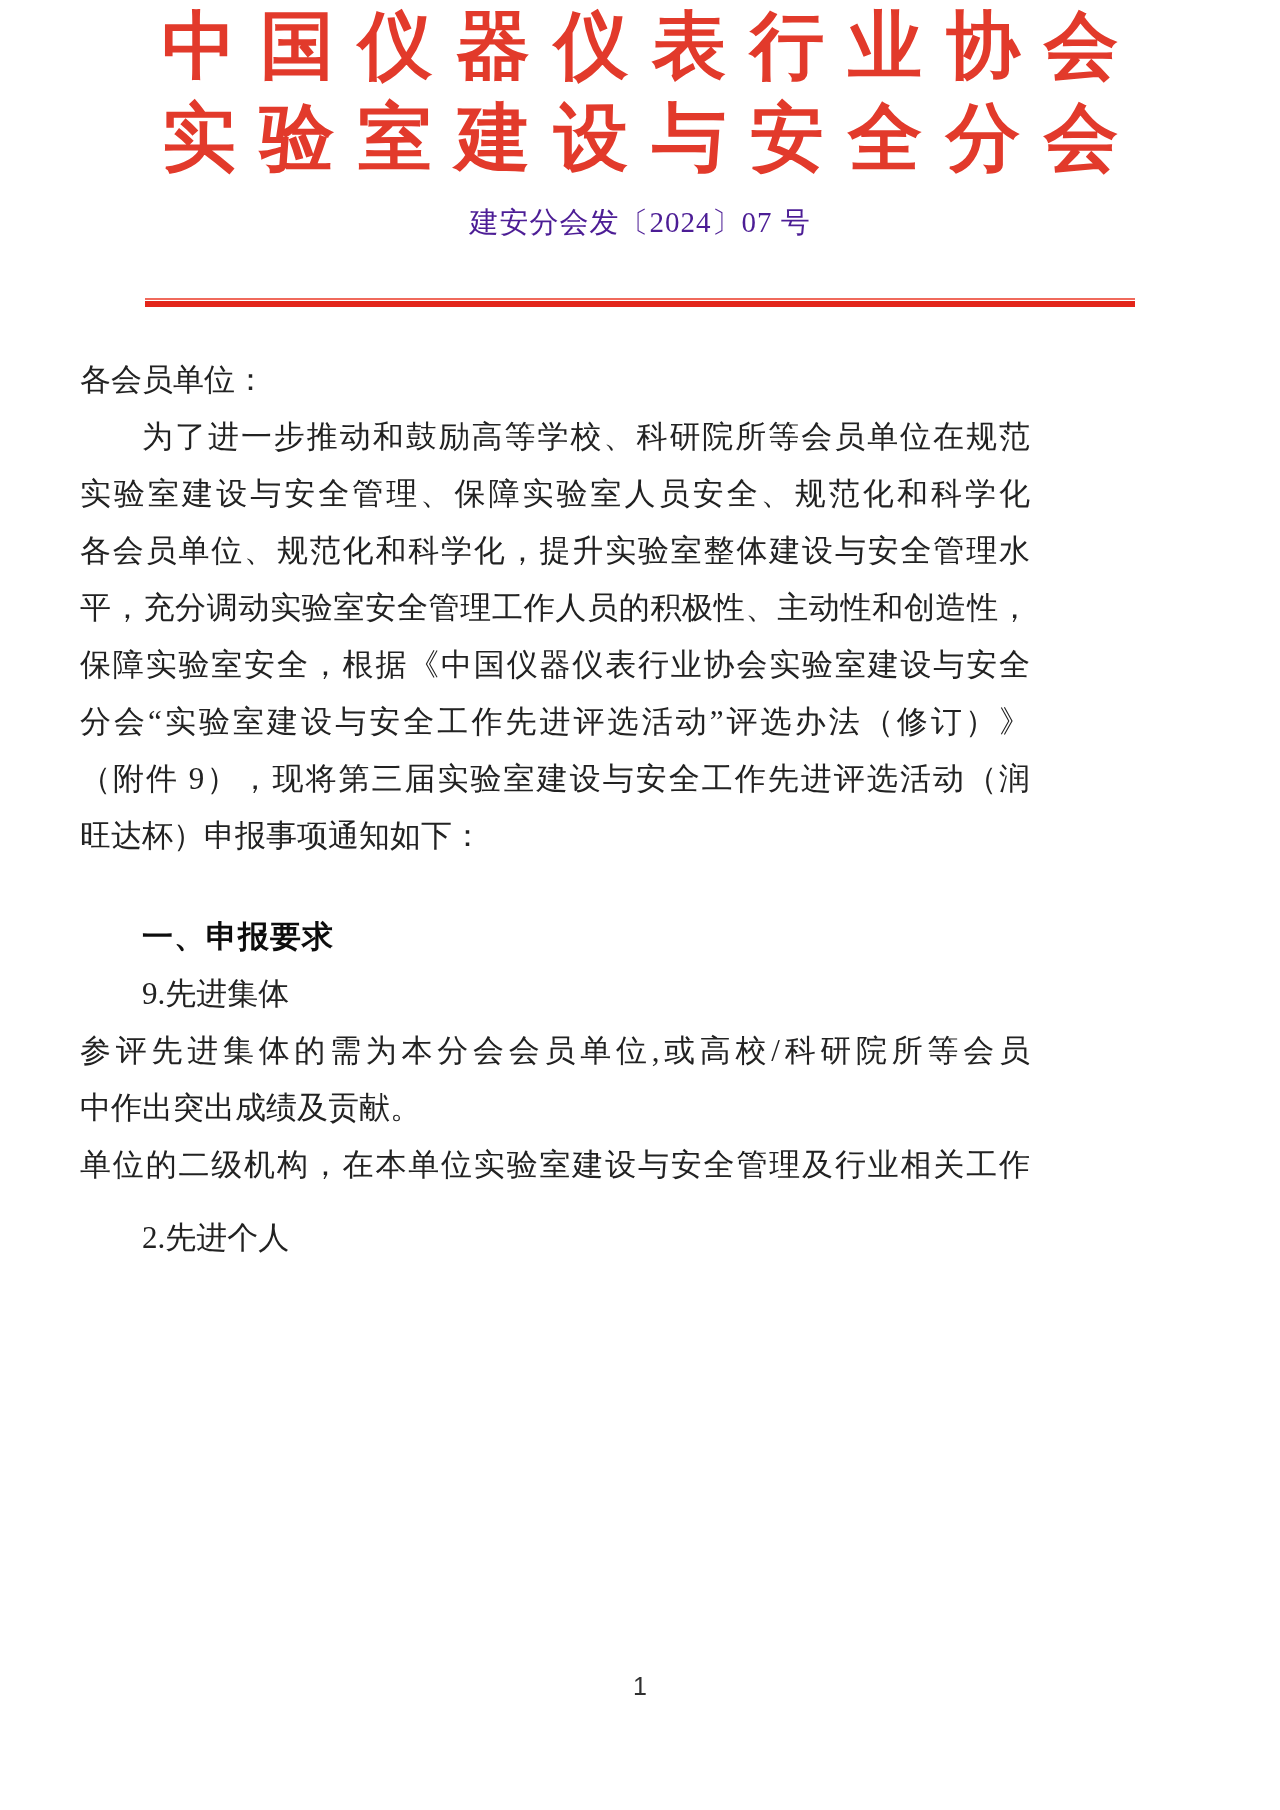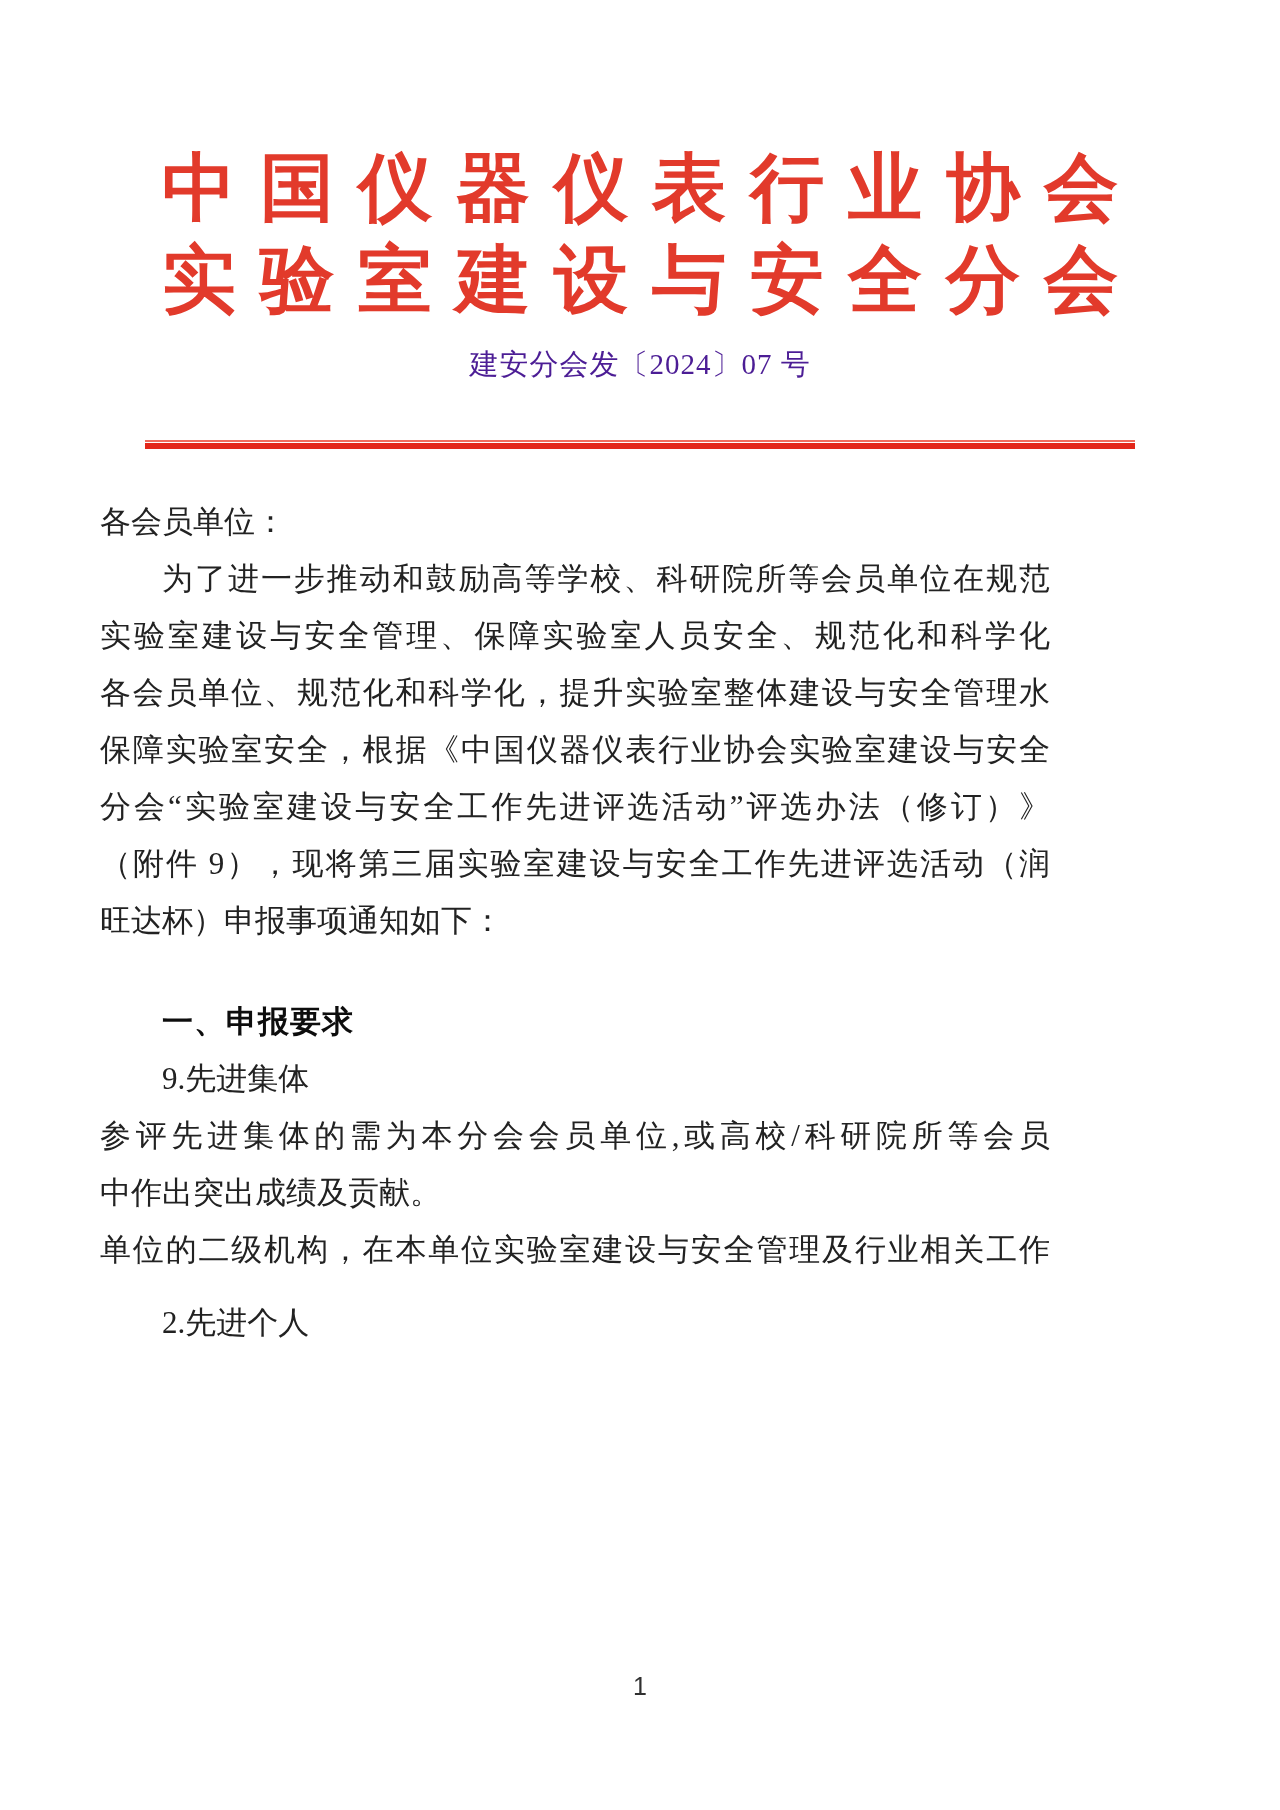--- a/index.html
+++ b/index.html
@@ -13,21 +13,21 @@
     position: relative;
     width: 1280px;
     height: 1810px;
     margin: 0 auto;
     background: #ffffff;
     overflow: hidden;
     font-family: "Liberation Serif", serif;
     color: var(--ink);
   }
   
-  .letterhead { padding-top: 142px; }
+  .letterhead { }
   .org-line {
     text-align: center;
     color: var(--red-text);
     font-weight: 700;
     font-size: 74px;
     line-height: 92px;
     letter-spacing: 24px;
     padding-left: 24px; 
     white-space: nowrap;
   }
@@ -51,21 +51,21 @@
     font-family: "Liberation Sans", sans-serif;
     font-weight: 700;
     font-size: 37px;
     line-height: 66px;
     color: #0d0d0d;
     letter-spacing: 1px;
   }
   
   .body-text {
     width: 950px;
-    margin-left: 100px;
+    margin-left: 80px;
     margin-top: 44px;
     font-size: 31px;
     line-height: 57px;
     color: #222222;
   }
   .bline {
     height: 57px;
     text-align: justify;
     text-align-last: justify;
     text-justify: distribute;
@@ -115,20 +115,21 @@
   </div>
 
 
   <div class="body-text">
     <div class="salutation">各会员单位：</div>
 
     <div>
       <div class="bline first">为了进一步推动和鼓励高等学校、科研院所等会员单位在规范</div>
       <div class="bline">实验室建设与安全管理、保障实验室人员安全、规范化和科学化</div>
       <div class="bline">各会员单位、规范化和科学化，提升实验室整体建设与安全管理水</div>
+      <div class="bline">平，充分调动实验室安全管理工作人员的积极性、主动性和创造性，</div>
       <div class="bline">保障实验室安全，根据《中国仪器仪表行业协会实验室建设与安全</div>
       <div class="bline">分会“实验室建设与安全工作先进评选活动”评选办法（修订）》</div>
       <div class="bline">（附件 9），现将第三届实验室建设与安全工作先进评选活动（润</div>
       <div class="bline open">旺达杯）申报事项通知如下：</div>
     </div>
 
     <div class="section-heading">一、申报要求</div>
 
     <div class="item-title">9.先进集体</div>
 

